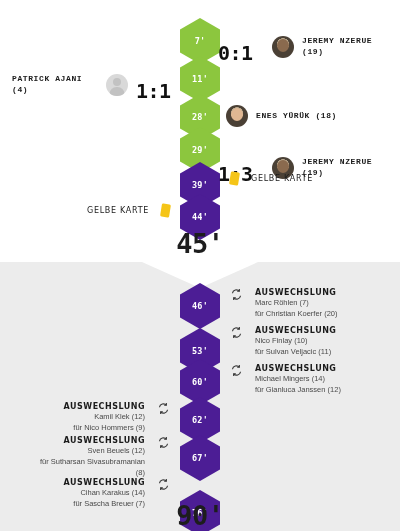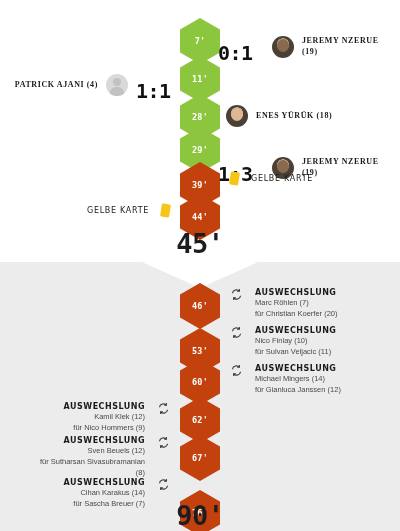--- a/index.html
+++ b/index.html
@@ -25,21 +25,21 @@
   .center-col{position:absolute;left:0;top:0;width:400px;height:531px;}
   .hex{
     position:absolute;left:50%;transform:translateX(-50%);
     width:40px;height:46px;
     display:flex;align-items:center;justify-content:center;
     clip-path:polygon(50% 0%,100% 25%,100% 75%,50% 100%,0% 75%,0% 25%);
     font-family:"DejaVu Sans Mono", monospace;
     font-size:8.5px;font-weight:bold;color:#ffffff;letter-spacing:.2px;
   }
   .hex.green{background:#8cc63e;}
-  .hex.dark{background:#c2410c;}
+  .hex.dark{background:#4c1d95;}
 
   .bigmin{
     position:absolute;left:50%;transform:translateX(-50%);
     font-family:"DejaVu Sans Mono", monospace;
     font-size:27px;font-weight:bold;color:#1d1d1d;letter-spacing:-.5px;
   }
 
   
   .ev{position:absolute;display:flex;align-items:center;}
   .ev-right{left:218px;}
@@ -68,26 +68,26 @@
     width:15px;height:11px;border-radius:7px 7px 0 0;background:#c2c2c2;
   }
   .avatar .face{
     position:absolute;left:50%;top:3px;transform:translateX(-50%);
     width:12px;height:13px;border-radius:50%;background:#c9a587;
   }
   .avatar.a-dark .face{background:#8a6a4e;}
   .avatar.a-light .face{background:#e0b793;}
 
   .pname{
-    font-family:Liberation Serif, serif;
+    font-family:Liberation Mono, monospace;
     font-size:8px;font-weight:bold;color:#1b1b1b;
     letter-spacing:.6px;line-height:1.35;text-transform:uppercase;
     max-width:86px;
   }
-  .ev-left .pname{text-align:right;}
+  .ev-left .pname{}
 
   
   .card-y{
     width:9px;height:13px;border-radius:1.5px;background:#f5c518;
     flex:none;margin:0 12px;transform:rotate(9deg);
   }
   .cardlabel{
     font-family:"DejaVu Sans", sans-serif;
     font-size:8px;font-weight:normal;color:#1b1b1b;letter-spacing:.7px;
     text-transform:uppercase;

